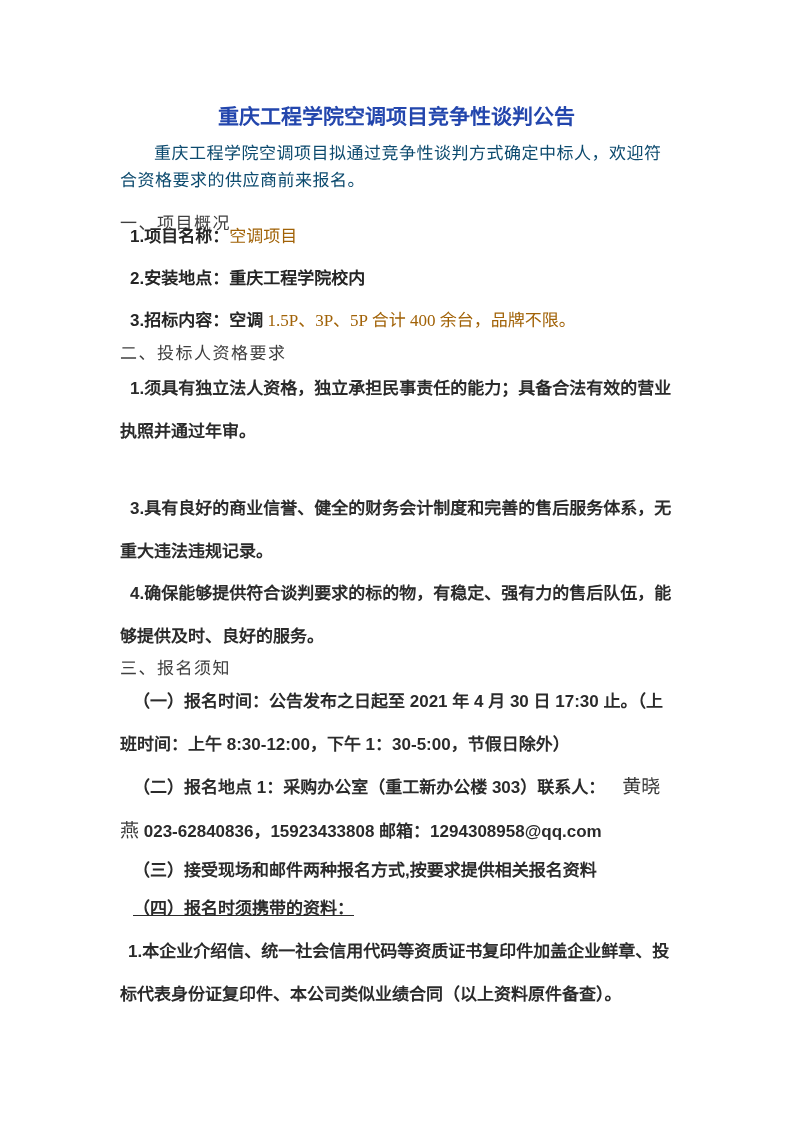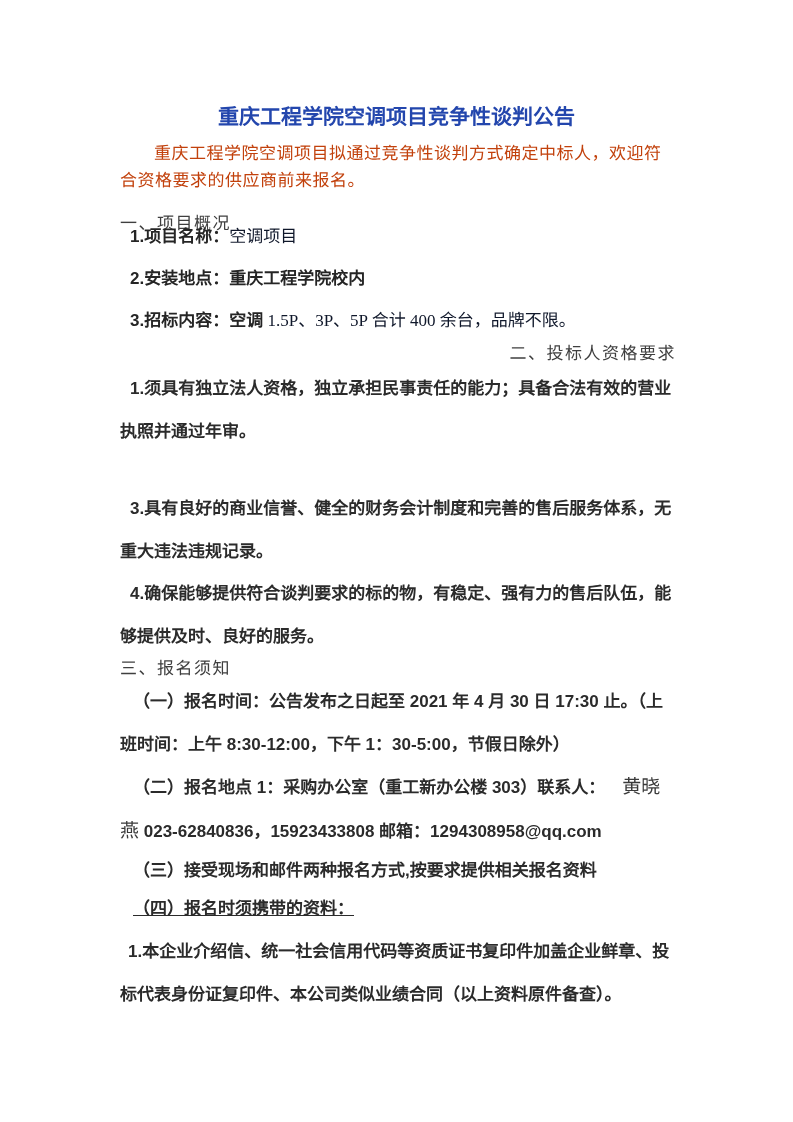--- a/index.html
+++ b/index.html
@@ -17,21 +17,21 @@
   .para {
     position: absolute;
     left: 120px;
     width: 556px;
     margin: 0;
     word-break: break-word;
   }
 
   .t-serif {
     font-family: "Liberation Serif", "DejaVu Serif", serif;
-    color: #c2410c;
+    color: #0c4a6e;
   }
   .t-sans {
     font-family: "Liberation Sans", "DejaVu Sans", sans-serif;
     color: #2b2b2b;
     font-weight: 600;
   }
 
   .doc-title {
     left: 0;
     width: 793px;
@@ -50,32 +50,32 @@
     text-indent: 2em;
     letter-spacing: 0.5px;
   }
 
   .sec-heading {
     line-height: 27px;
     letter-spacing: 1.5px;
     color: #3f3f3f;
   }
   .h1 { top: 210px; }
-  .h2 { top: 340px; text-align: right; }
+  .h2 { top: 340px; }
   .h3 { top: 655px; }
 
   .item { line-height: 43px; }
   .item .lbl {
     font-family: "Liberation Sans", "DejaVu Sans", sans-serif;
     font-weight: 700;
     color: #252525;
   }
   .item .val-serif {
     font-family: "Liberation Serif", "DejaVu Serif", serif;
-    color: #0f172a;
+    color: #a16207;
   }
   .item .val-sans {
     font-family: "Liberation Sans", "DejaVu Sans", sans-serif;
     font-weight: 700;
     color: #252525;
   }
   .s1-i1 { top: 215px; text-indent: 10px; }
   .s1-i2 { top: 257px; text-indent: 10px; }
   .s1-i3 { top: 299px; text-indent: 10px; }
 

